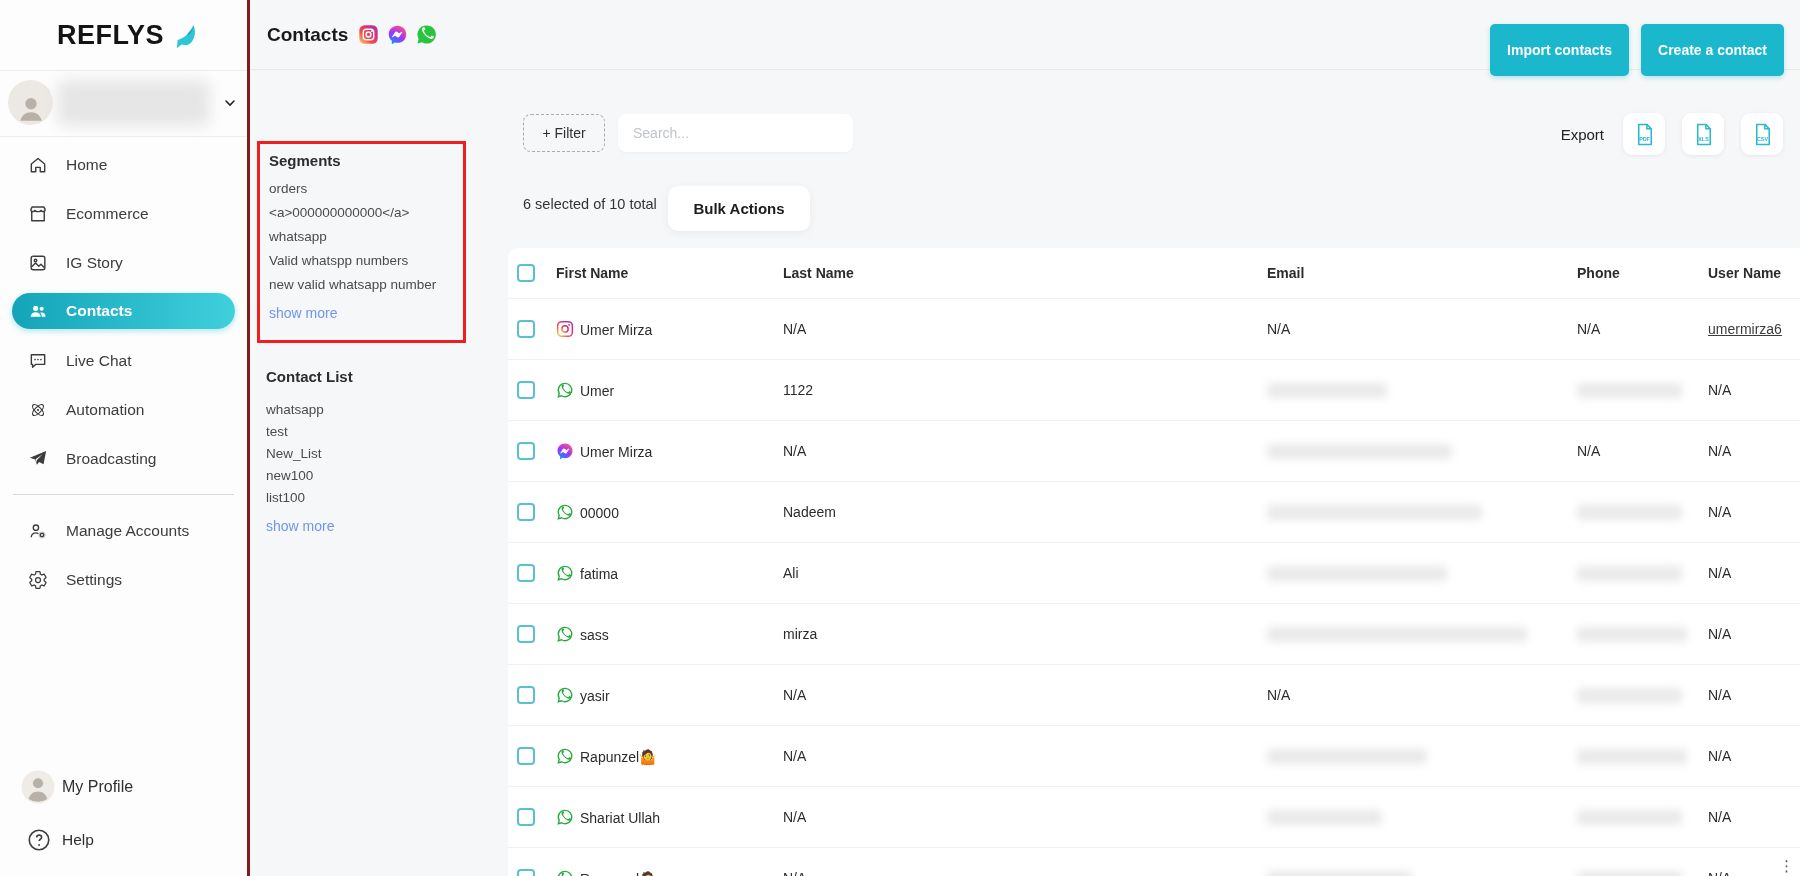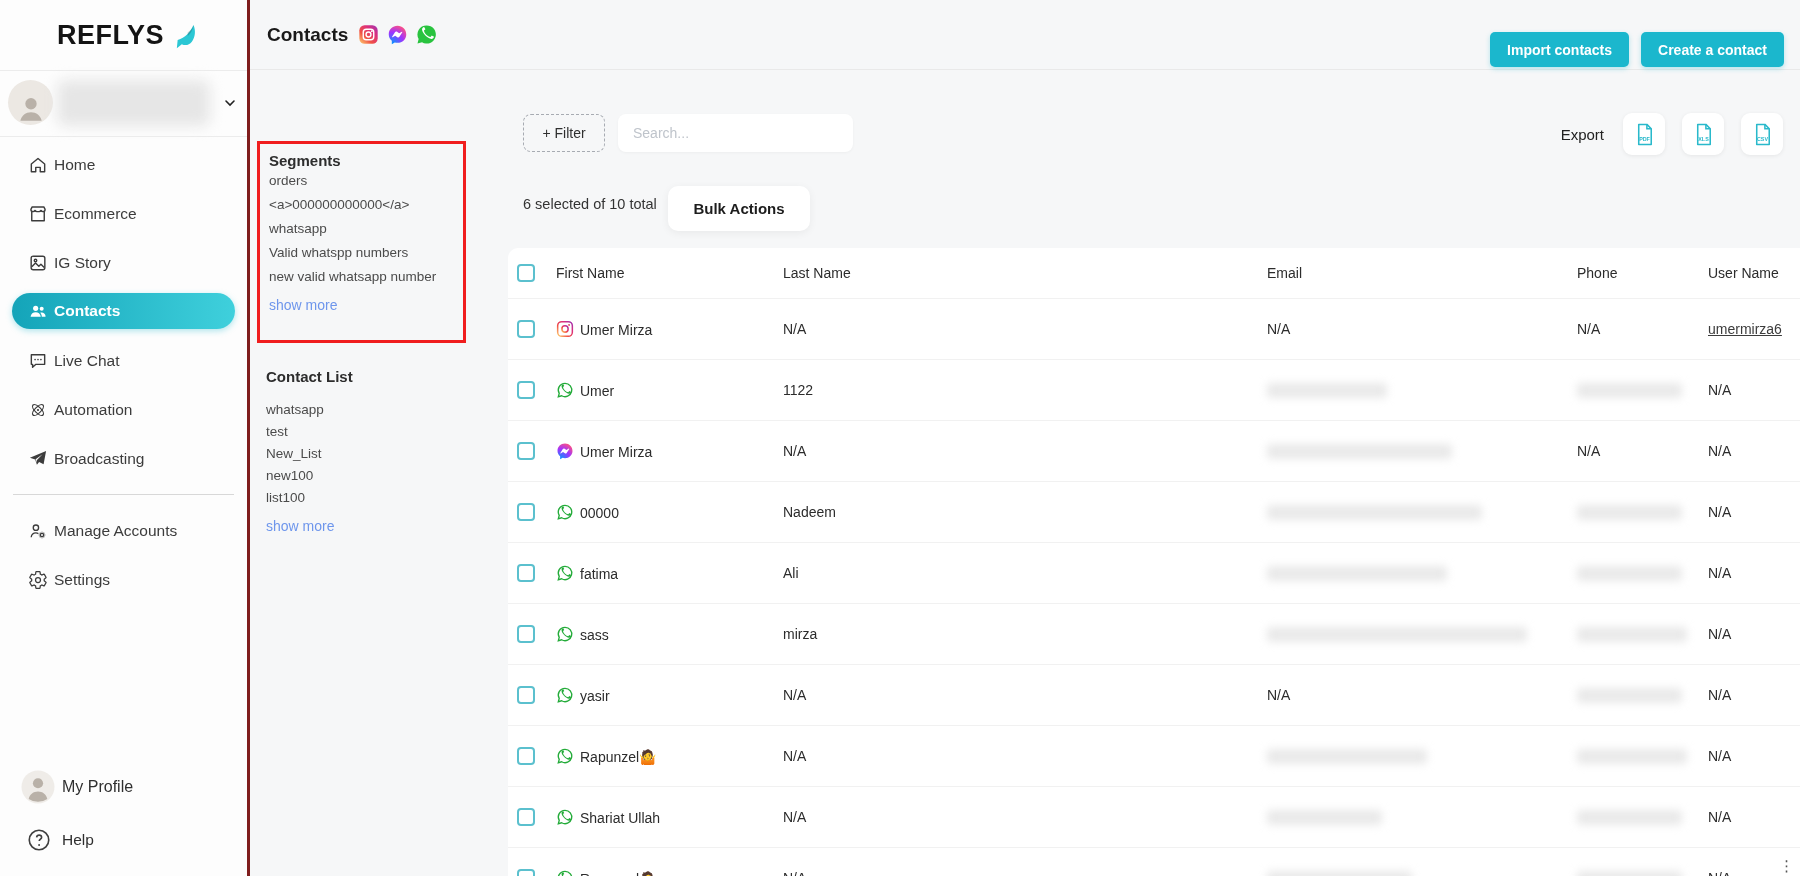--- a/index.html
+++ b/index.html
@@ -13,52 +13,52 @@
   .logo-block{height:70px;border-bottom:1px solid #ececec;display:flex;align-items:center;padding-left:57px;}
   .logo-text{font-size:27px;font-weight:800;letter-spacing:.5px;color:#141414;}
   .logo-mark{margin-left:7px;}
   .profile-block{height:65px;border-bottom:1px solid #ececec;position:relative;cursor:pointer;}
   .avatar-circle{position:absolute;left:8px;top:9px;width:45px;height:45px;border-radius:50%;
                  background:#ece8e3;overflow:hidden;display:flex;align-items:flex-end;justify-content:center;}
   .name-blur{position:absolute;left:57px;top:9px;width:153px;height:46px;border-radius:8px;
              background:#e6e6e6;filter:blur(7px);}
   .chev{position:absolute;right:9px;top:24px;width:16px;height:16px;}
   .nav{position:absolute;top:140px;left:0;width:100%;}
-  .nav-item{height:49px;display:flex;align-items:center;padding-left:28px;gap:6px;cursor:pointer;
+  .nav-item{height:49px;display:flex;align-items:center;padding-left:28px;gap:18px;cursor:pointer;
             font-size:15.5px;color:#3c3c3c;box-sizing:border-box;}
   .nav-item .nicon{width:20px;height:20px;color:#3c3c3c;flex:0 0 20px;}
   .nav-item.active{height:36px;margin:6px 12px 7px 12px;padding-left:16px;border-radius:18px;
                    background:linear-gradient(90deg,#14a4b9,#3fd0dc);color:#fff;font-weight:700;
                    box-shadow:0 2px 6px rgba(31,183,205,.35);}
   .nav-item.active .nicon{color:#fff;}
   .nav-divider{height:1px;background:#d8d8d8;margin:11px 13px;}
   .bottom-item{position:absolute;left:0;width:100%;display:flex;align-items:center;cursor:pointer;
                font-size:16px;color:#2f2f2f;}
   .bottom-item .bicon{position:absolute;}
   .bottom-item .blabel{position:absolute;left:62px;}
 
   
   .panel{position:absolute;left:250px;top:70px;width:225px;bottom:0;}
   .segments-box{position:absolute;left:7px;top:71px;width:209px;height:202px;
                 border:3px solid #f01e1e;box-sizing:border-box;padding:8px 0 0 9px;}
   .panel-title{font-size:15px;font-weight:700;color:#2d2d2d;}
-  .panel-list{font-size:13.5px;color:#4b4b4b;}
+  .panel-list{margin-top:8px;font-size:13.5px;color:#4b4b4b;}
   .panel-list .p-item{line-height:24px;white-space:nowrap;overflow:hidden;cursor:pointer;}
   .show-more{margin-top:8px;font-size:14px;color:#6e96ec;cursor:pointer;}
   .contact-list-block{position:absolute;left:16px;top:298px;}
   .contact-list-block .panel-list .p-item{line-height:22px;}
 
   
   .topbar{position:absolute;left:250px;right:0;top:0;height:70px;border-bottom:1px solid #e9e9e9;
           display:flex;align-items:center;box-sizing:border-box;}
   .page-title{margin-left:17px;font-size:19px;font-weight:700;color:#191919;}
   .channel-icons{display:flex;gap:8px;margin-left:10px;align-items:center;}
   .channel-icons .cic{width:21px;height:21px;cursor:pointer;}
   .topbar-actions{margin-left:auto;margin-right:16px;display:flex;gap:12px;}
-  .btn-teal{height:35px;padding:0 17px;background:#1bb7cd;border:none;border-radius:5px;color:#fff;
+  .btn-teal{height:52px;padding:0 17px;background:#1bb7cd;border:none;border-radius:5px;color:#fff;
             font-size:14px;font-weight:700;font-family:inherit;display:flex;align-items:center;cursor:pointer;
             box-shadow:0 2px 5px rgba(27,183,205,.3);margin-top:30px;}
 
   
   .filter-btn{position:absolute;left:523px;top:114px;width:82px;height:38px;border:1.5px dashed #a7abb2;
               border-radius:8px;background:transparent;font-size:14px;color:#2f2f2f;font-family:inherit;
               display:flex;align-items:center;justify-content:center;cursor:pointer;box-sizing:border-box;}
   .search-input{position:absolute;left:618px;top:114px;width:235px;height:38px;background:#fff;border:none;
                 border-radius:8px;padding:0 15px;font-size:14px;color:#333;font-family:inherit;
                 box-sizing:border-box;box-shadow:0 1px 3px rgba(0,0,0,.04);outline:none;}
@@ -70,21 +70,21 @@
   .selection-text{position:absolute;left:523px;top:196px;font-size:14.5px;color:#333;}
   .bulk-btn{position:absolute;left:668px;top:186px;width:142px;height:45px;background:#fff;border:none;
             border-radius:10px;font-size:15px;font-weight:700;color:#1d1d1d;font-family:inherit;cursor:pointer;
             box-shadow:0 2px 8px rgba(0,0,0,.06);display:flex;align-items:center;justify-content:center;}
 
   
   .table{position:absolute;left:508px;top:248px;right:0;bottom:0;background:#fff;
          border-top-left-radius:10px;overflow:hidden;}
   .trow{display:grid;grid-template-columns:48px 227px 484px 310px 131px 1fr;align-items:center;
         height:60px;border-top:1px solid #f1f1f1;}
-  .thead{height:50px;border-top:none;font-weight:400;font-size:14px;color:#141414;}
+  .thead{height:50px;border-top:none;font-weight:700;font-size:14px;color:#141414;}
   .cell{font-size:14px;color:#2c2c2c;}
   .cell-check{padding-left:9px;}
   .checkbox{width:18px;height:18px;border:2px solid #5bc0ce;border-radius:4px;background:#fff;
             box-sizing:border-box;cursor:pointer;}
   .cell-name{display:flex;align-items:flex-end;gap:6px;}
   .channel-ic{width:18px;height:18px;flex:0 0 18px;}
   .blur-blob{height:15px;border-radius:4px;background:#e9e9e9;filter:blur(4px);}
   .user-link{text-decoration:underline;color:#3c3c3c;cursor:pointer;}
   .dots{position:absolute;right:6px;bottom:3px;color:#555;font-size:15px;cursor:pointer;line-height:1;}
 </style>

